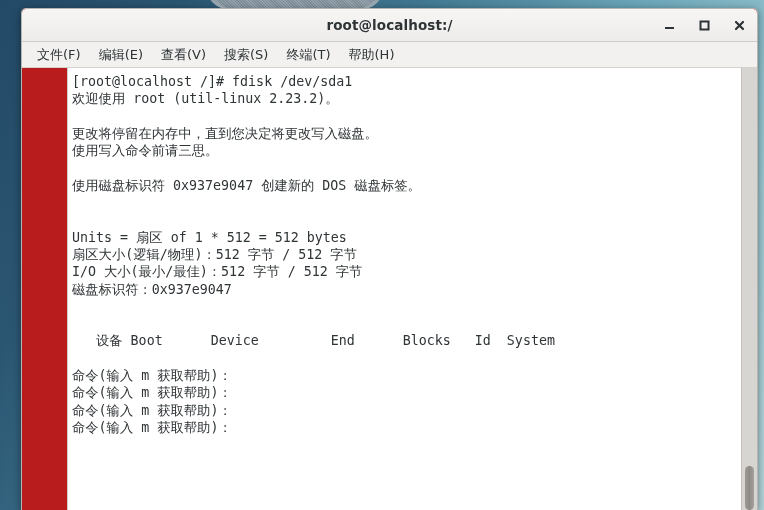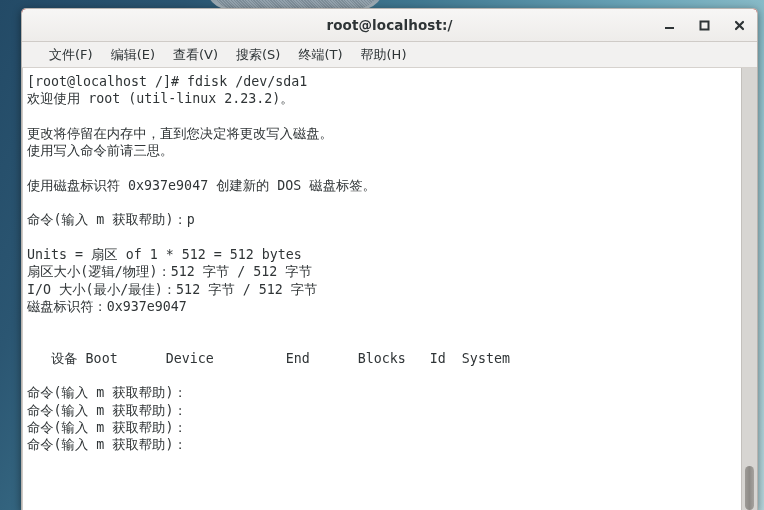--- a/index.html
+++ b/index.html
@@ -95,38 +95,39 @@
   .winbtn svg { display: block; }
 
   
   #menubar {
     height: 26px;
     flex: 0 0 26px;
     background: #f2f1f0;
     border-bottom: 1px solid #d6d2ce;
     display: flex;
     align-items: center;
-    padding-left: 18px;
+    padding-left: 6px;
     box-sizing: border-box;
   }
   .menu-item {
     font-size: 13px;
     color: #2e3436;
     padding: 2px 9px;
     cursor: default;
     white-space: nowrap;
   }
 
   
   #termwrap {
     flex: 1 1 auto;
     display: flex;
     background: #ffffff;
     min-height: 0;
     border-left: 1px solid #cfcbc7;
+    margin-left: 45px;
   }
   #terminal {
     flex: 1 1 auto;
     background: #ffffff;
     padding: 5px 0 0 4px;
     overflow: hidden;
     position: relative;
   }
   .tline {
     font-family: "DejaVu Sans Mono", "Liberation Mono", monospace;
@@ -211,21 +212,20 @@
   <div id="termwrap">
     <div id="terminal">
         <div class="tline">[root@localhost /]# fdisk /dev/sda1</div>
         <div class="tline">欢迎使用 root (util-linux 2.23.2)。</div>
         <div class="tline blank"> </div>
         <div class="tline">更改将停留在内存中，直到您决定将更改写入磁盘。</div>
         <div class="tline">使用写入命令前请三思。</div>
         <div class="tline blank"> </div>
         <div class="tline">使用磁盘标识符 0x937e9047 创建新的 DOS 磁盘标签。</div>
         <div class="tline blank"> </div>
-        <div class="tline">命令(输入 m 获取帮助)：p</div>
         <div class="tline blank"> </div>
         <div class="tline">Units = 扇区 of 1 * 512 = 512 bytes</div>
         <div class="tline">扇区大小(逻辑/物理)：512 字节 / 512 字节</div>
         <div class="tline">I/O 大小(最小/最佳)：512 字节 / 512 字节</div>
         <div class="tline">磁盘标识符：0x937e9047</div>
         <div class="tline blank"> </div>
         <div class="tline blank"> </div>
         <div class="tline">   设备 Boot      Device         End      Blocks   Id  System</div>
         <div class="tline blank"> </div>
         <div class="tline">命令(输入 m 获取帮助)：</div>

